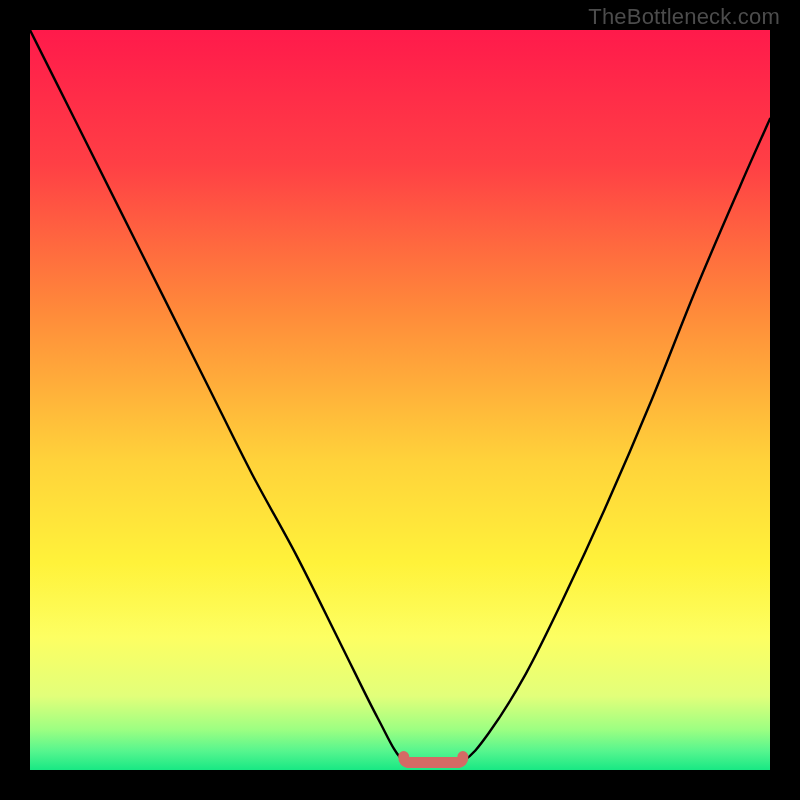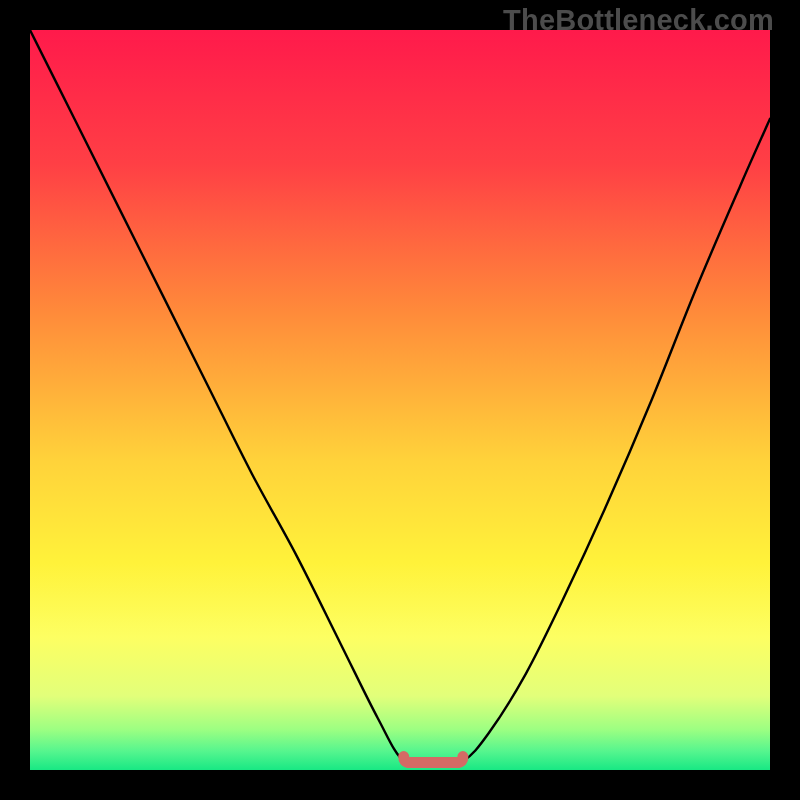--- a/index.html
+++ b/index.html
@@ -13,24 +13,24 @@
   }
   .frame {
     position: relative;
     width: 800px;
     height: 800px;
     background: #000;
   }
   .watermark {
     position: absolute;
     top: 4px;
-    right: 26px;
+    right: 20px;
     color: #4c4c4c;
-    font-size: 29px;
-    font-weight: 700;
+    font-size: 22px;
+    font-weight: 400;
     letter-spacing: 0.2px;
     z-index: 20;
     user-select: none;
   }
   .plot-area {
     position: absolute;
     left: 30px;
     top: 30px;
     width: 740px;
     height: 740px;

